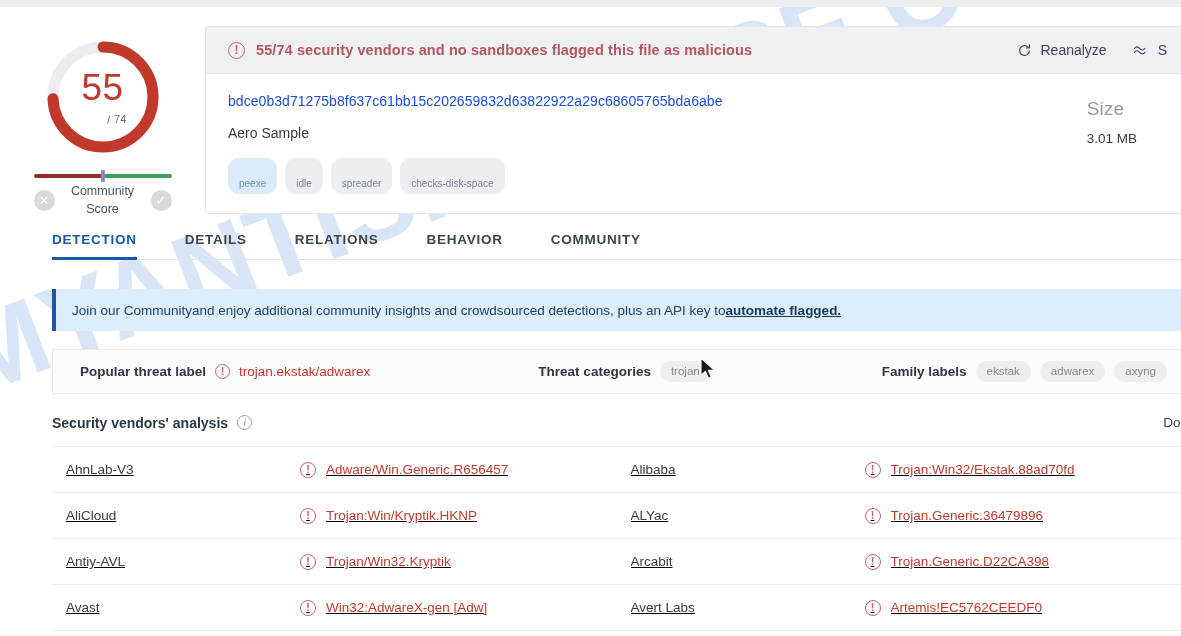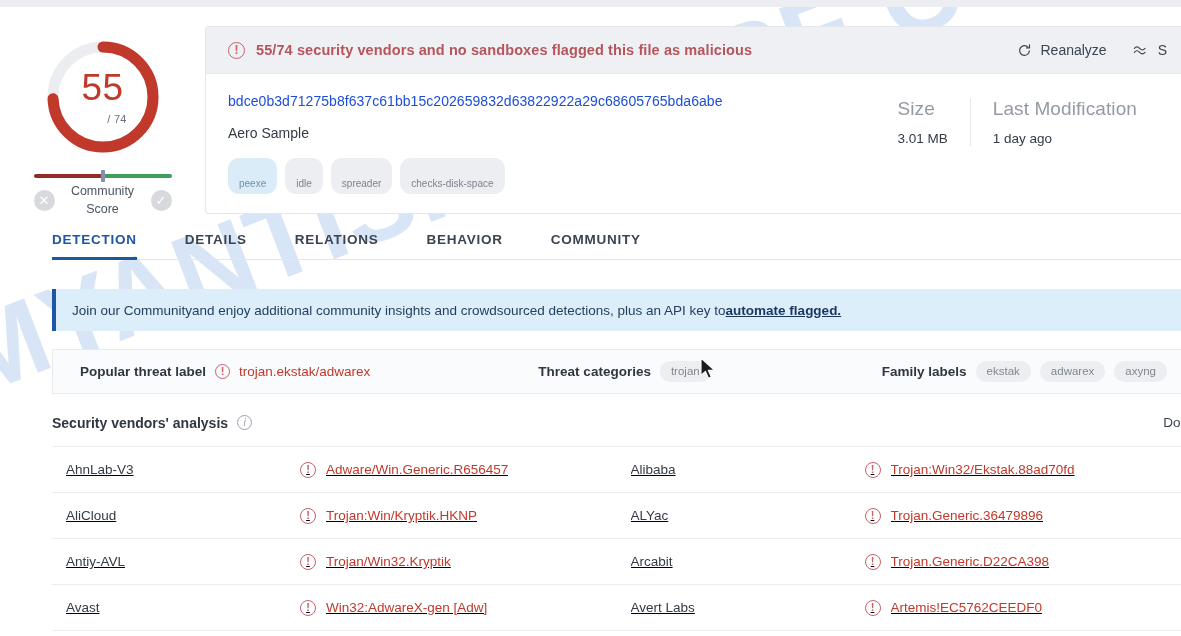--- a/index.html
+++ b/index.html
@@ -575,24 +575,20 @@
               <span class="tag">idle</span>
               <span class="tag">spreader</span>
               <span class="tag">checks-disk-space</span>
             </div>
           </div>
           <div class="meta-cols">
             <div class="meta-col">
               <div class="meta-label">Size</div>
               <div class="meta-value">3.01 MB</div>
             </div>
-            <div class="meta-col">
-              <div class="meta-label">Last Modification</div>
-              <div class="meta-value">1 day ago</div>
-            </div>
           </div>
         </div>
 
       </div>
     </div>
 
     <div class="tabs-wrap">
       <div class="tab active">DETECTION</div>
       <div class="tab">DETAILS</div>
       <div class="tab">RELATIONS</div>

